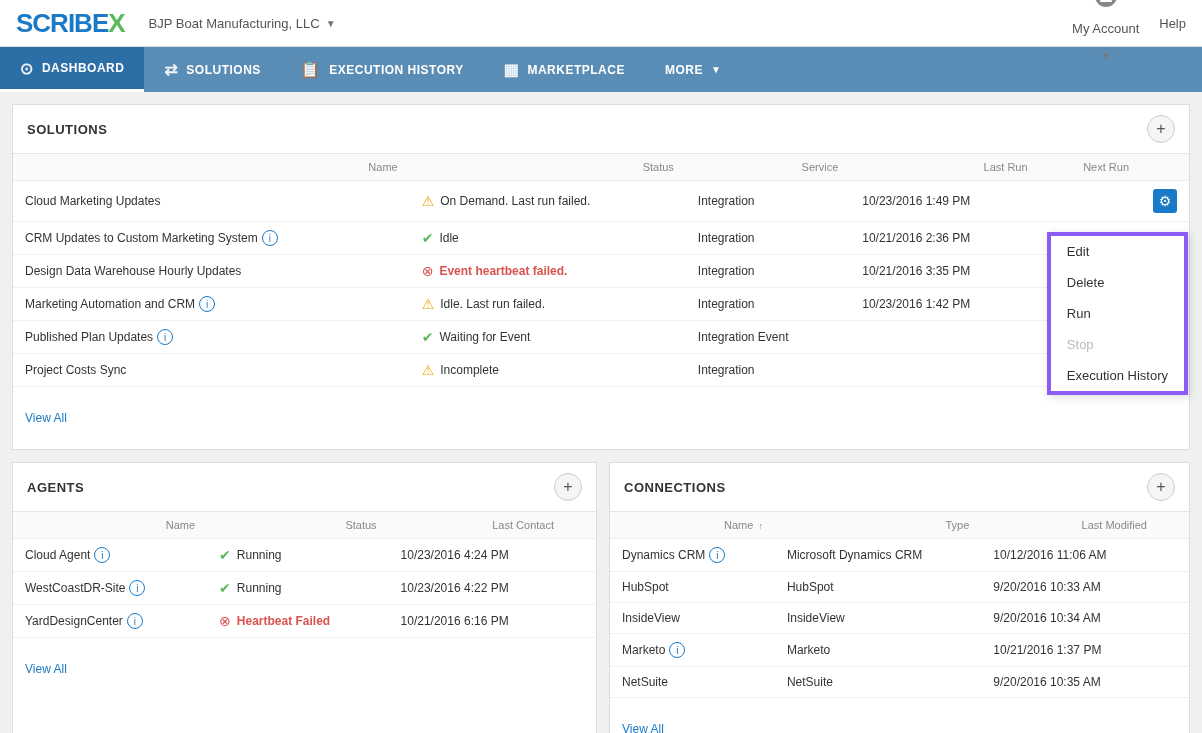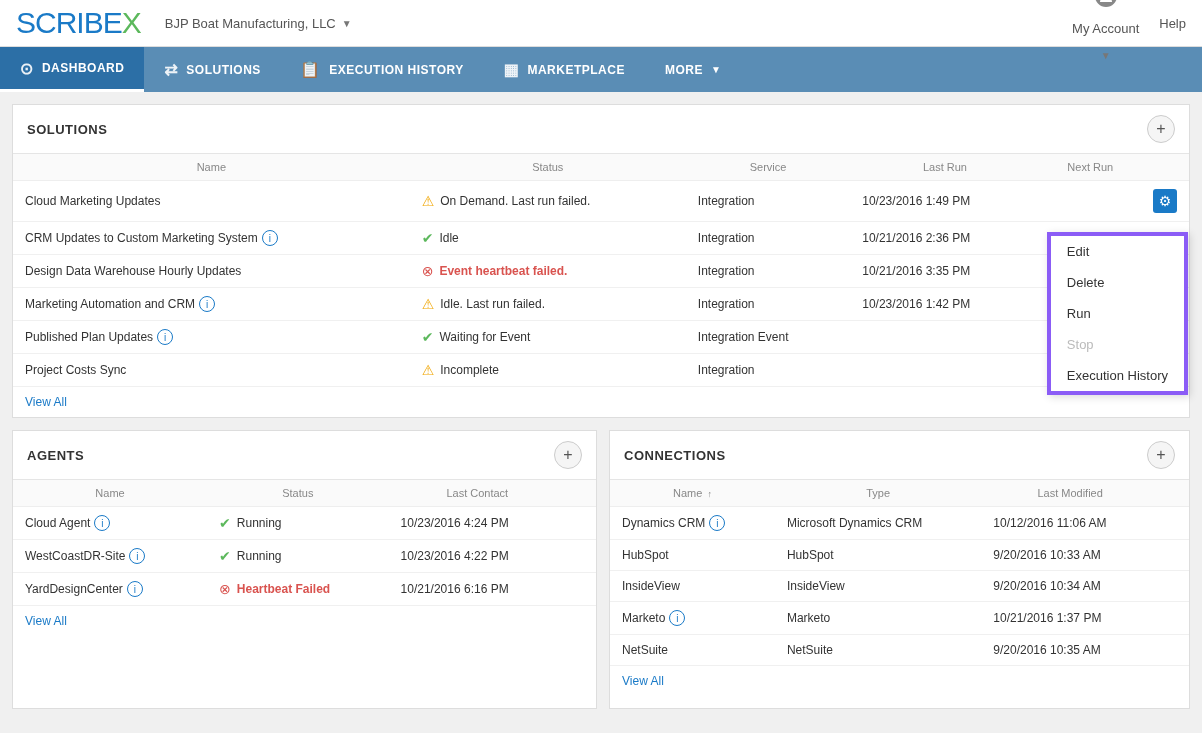--- a/index.html
+++ b/index.html
@@ -14,22 +14,22 @@
       align-items: center;
       padding: 0 16px;
       position: relative;
     }
     .logo {
       display: flex;
       align-items: center;
       margin-right: 24px;
     }
     .logo-text {
-      font-size: 30px;
-      font-weight: normal;
+      font-size: 26px;
+      font-weight: bold;
       color: #1a7ac7;
       letter-spacing: -1px;
     }
     .logo-x {
       color: #5cb85c;
     }
     .company-selector {
       display: flex;
       align-items: center;
       gap: 6px;
@@ -120,38 +120,38 @@
       font-size: 16px;
       color: #555;
     }
 
     
     table {
       width: 100%;
       border-collapse: collapse;
     }
     th {
-      text-align: center;
+      text-align: right;
       padding: 7px 12px;
       font-size: 11px;
       color: #888;
       font-weight: normal;
       border-bottom: 1px solid #eee;
       background: #fafafa;
       margin-top: 48px;
     }
     td {
       padding: 8px 12px;
       border-bottom: 1px solid #f0f0f0;
       font-size: 12px;
     }
     tr:last-child td { border-bottom: none; }
 
     .view-all {
-      padding: 8px 12px;
+      padding: 24px 12px;
       color: #1a7ac7;
       font-size: 12px;
       cursor: pointer;
       display: block;
       border-top: 1px solid #f0f0f0;
     }
 
     
     .status-cell { display: flex; align-items: center; gap: 6px; }
     .status-icon { font-size: 14px; }

